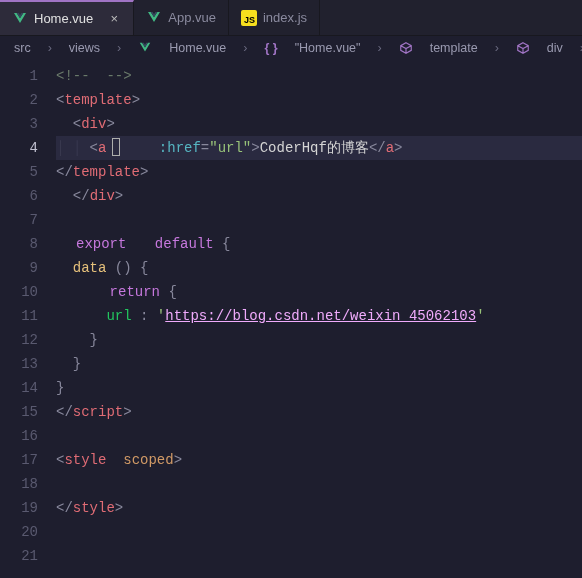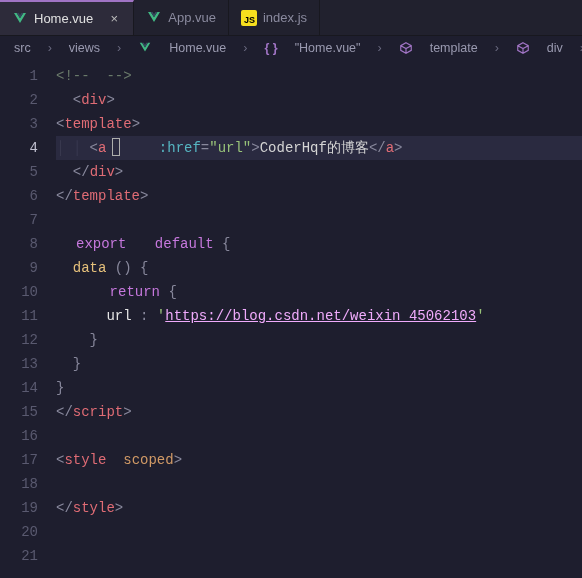--- a/index.html
+++ b/index.html
@@ -82,21 +82,21 @@
   .t-comment { color: #6a7a6a; }
   .t-punct { color: #88889c; }
   .t-tag { color: #e06c75; }
   .t-attr { color: #d19a66; }
   .t-vbind { color: #56b6c2; margin-left: 44px; }
   .t-string { color: #98c379; }
   .t-url { color: #f0abfc; text-decoration: underline; }
   .t-text { color: #d4d4d4; }
   .t-kw { color: #c678dd; margin-left: 20px; }
   .t-ident { color: #e5c07b; }
-  .t-prop { color: #e5e5e5; margin-top: 44px; }
+  .t-prop { color: #22c55e; margin-top: 44px; }
   .cursor-box {
     position: absolute;
     border: 1px solid #aeafad;
     width: 8px; height: 18px;
     top: 2px;
   }
   .js-badge {
     background: #f7df1e;
     color: #000;
     font-weight: bold;
@@ -185,25 +185,25 @@
       <div>15</div>
       <div>16</div>
       <div>17</div>
       <div>18</div>
       <div>19</div>
       <div>20</div>
       <div>21</div>
     </div>
   <div class="code">
     <div class="line"><span class="t-comment">&lt;!--  --&gt;</span></div>
+    <div class="line"><span class="t-punct">&lt;</span><span class="t-tag">template</span><span class="t-punct">&gt;</span></div>
     <div class="line"><span class="guide">  </span><span class="t-punct">&lt;</span><span class="t-tag">div</span><span class="t-punct">&gt;</span></div>
-    <div class="line"><span class="t-punct">&lt;</span><span class="t-tag">template</span><span class="t-punct">&gt;</span></div>
     <div class="line hl"><span class="guide">│ │ </span><span class="t-punct">&lt;</span><span class="t-tag">a</span><span> </span><span class="cursor-box" style="left:56px"></span><span class="t-vbind">:href</span><span class="t-punct">=</span><span class="t-string">"url"</span><span class="t-punct">&gt;</span><span class="t-text">CoderHqf的博客</span><span class="t-punct">&lt;/</span><span class="t-tag">a</span><span class="t-punct">&gt;</span></div>
+    <div class="line"><span class="t-punct">&lt;/</span><span class="t-tag">template</span><span class="t-punct">&gt;</span></div>
     <div class="line"><span class="guide">  </span><span class="t-punct">&lt;/</span><span class="t-tag">div</span><span class="t-punct">&gt;</span></div>
-    <div class="line"><span class="t-punct">&lt;/</span><span class="t-tag">template</span><span class="t-punct">&gt;</span></div>
     <div class="line"></div>
     <div class="line"><span class="t-kw">export</span> <span class="t-kw">default</span> <span class="t-punct">{</span></div>
     <div class="line"><span class="guide">  </span><span class="t-ident">data</span> <span class="t-punct">() {</span></div>
     <div class="line"><span class="guide">    </span><span class="t-kw">return</span> <span class="t-punct">{</span></div>
     <div class="line"><span class="guide">      </span><span class="t-prop">url</span> <span class="t-punct">:</span> <span class="t-string">'</span><span class="t-url">https://blog.csdn.net/weixin_45062103</span><span class="t-string">'</span></div>
     <div class="line"><span class="guide">    </span><span class="t-punct">}</span></div>
     <div class="line"><span class="guide">  </span><span class="t-punct">}</span></div>
     <div class="line"><span class="t-punct">}</span></div>
     <div class="line"><span class="t-punct">&lt;/</span><span class="t-tag">script</span><span class="t-punct">&gt;</span></div>
     <div class="line"></div>

